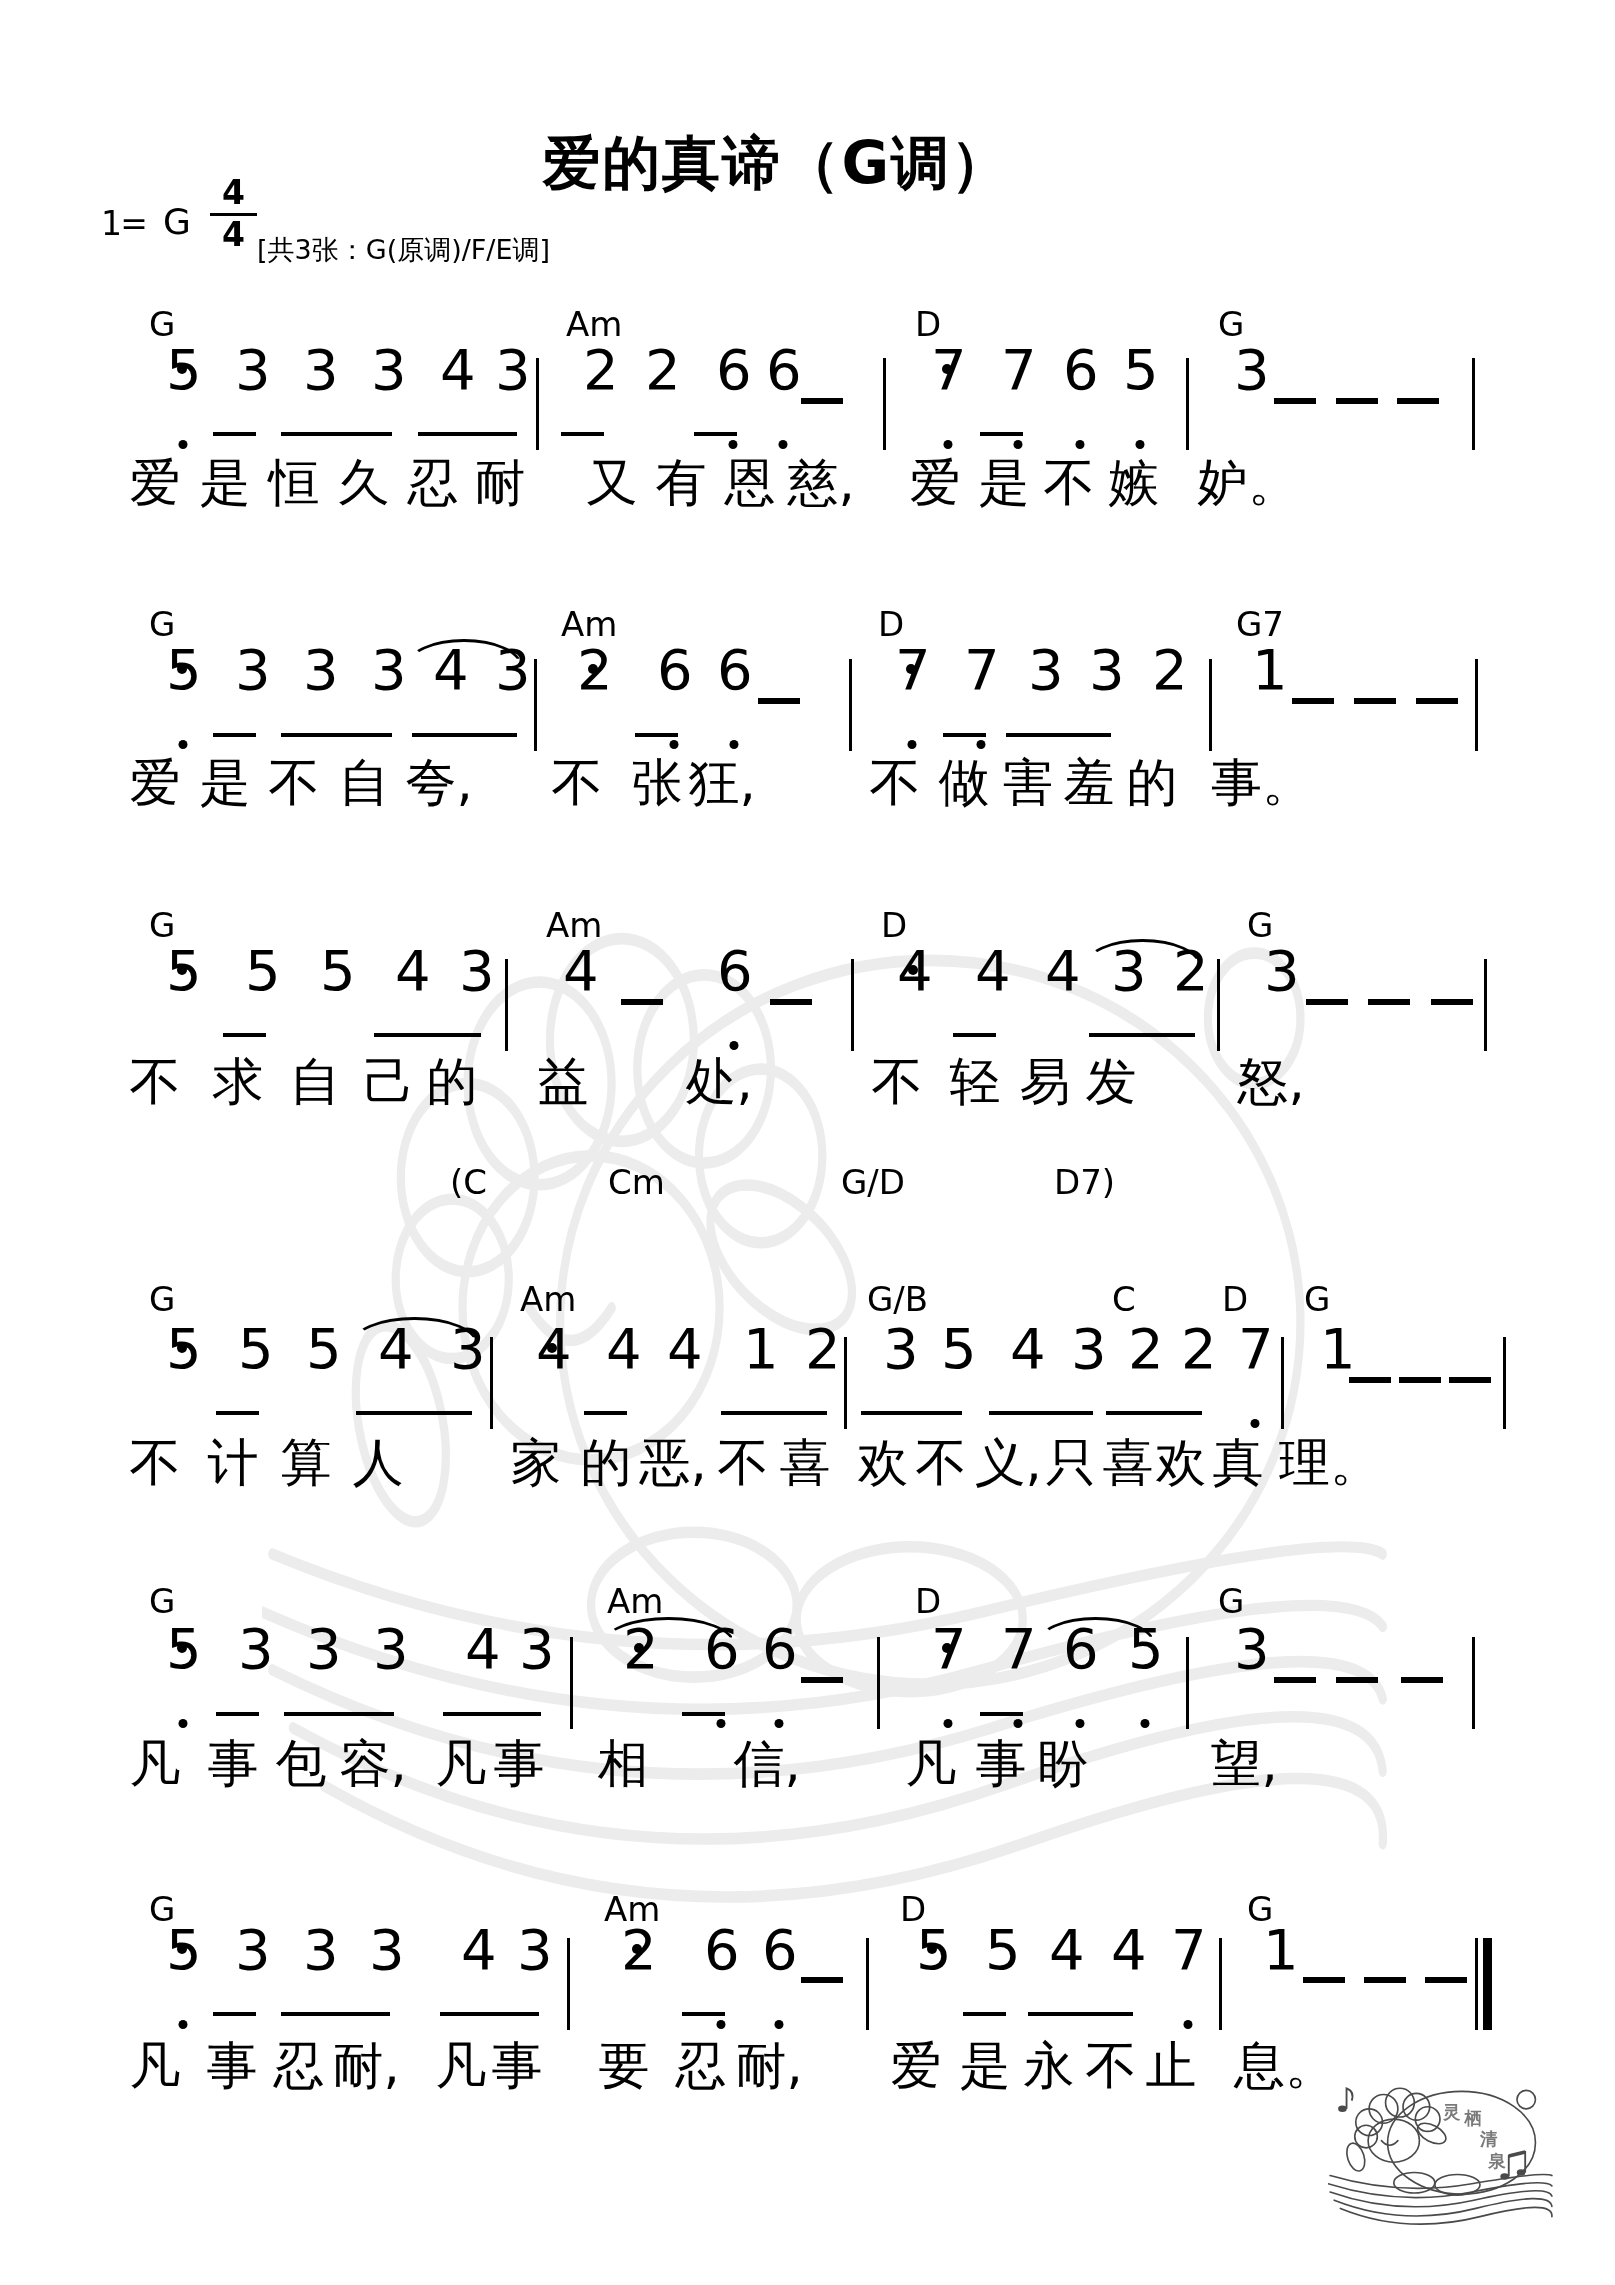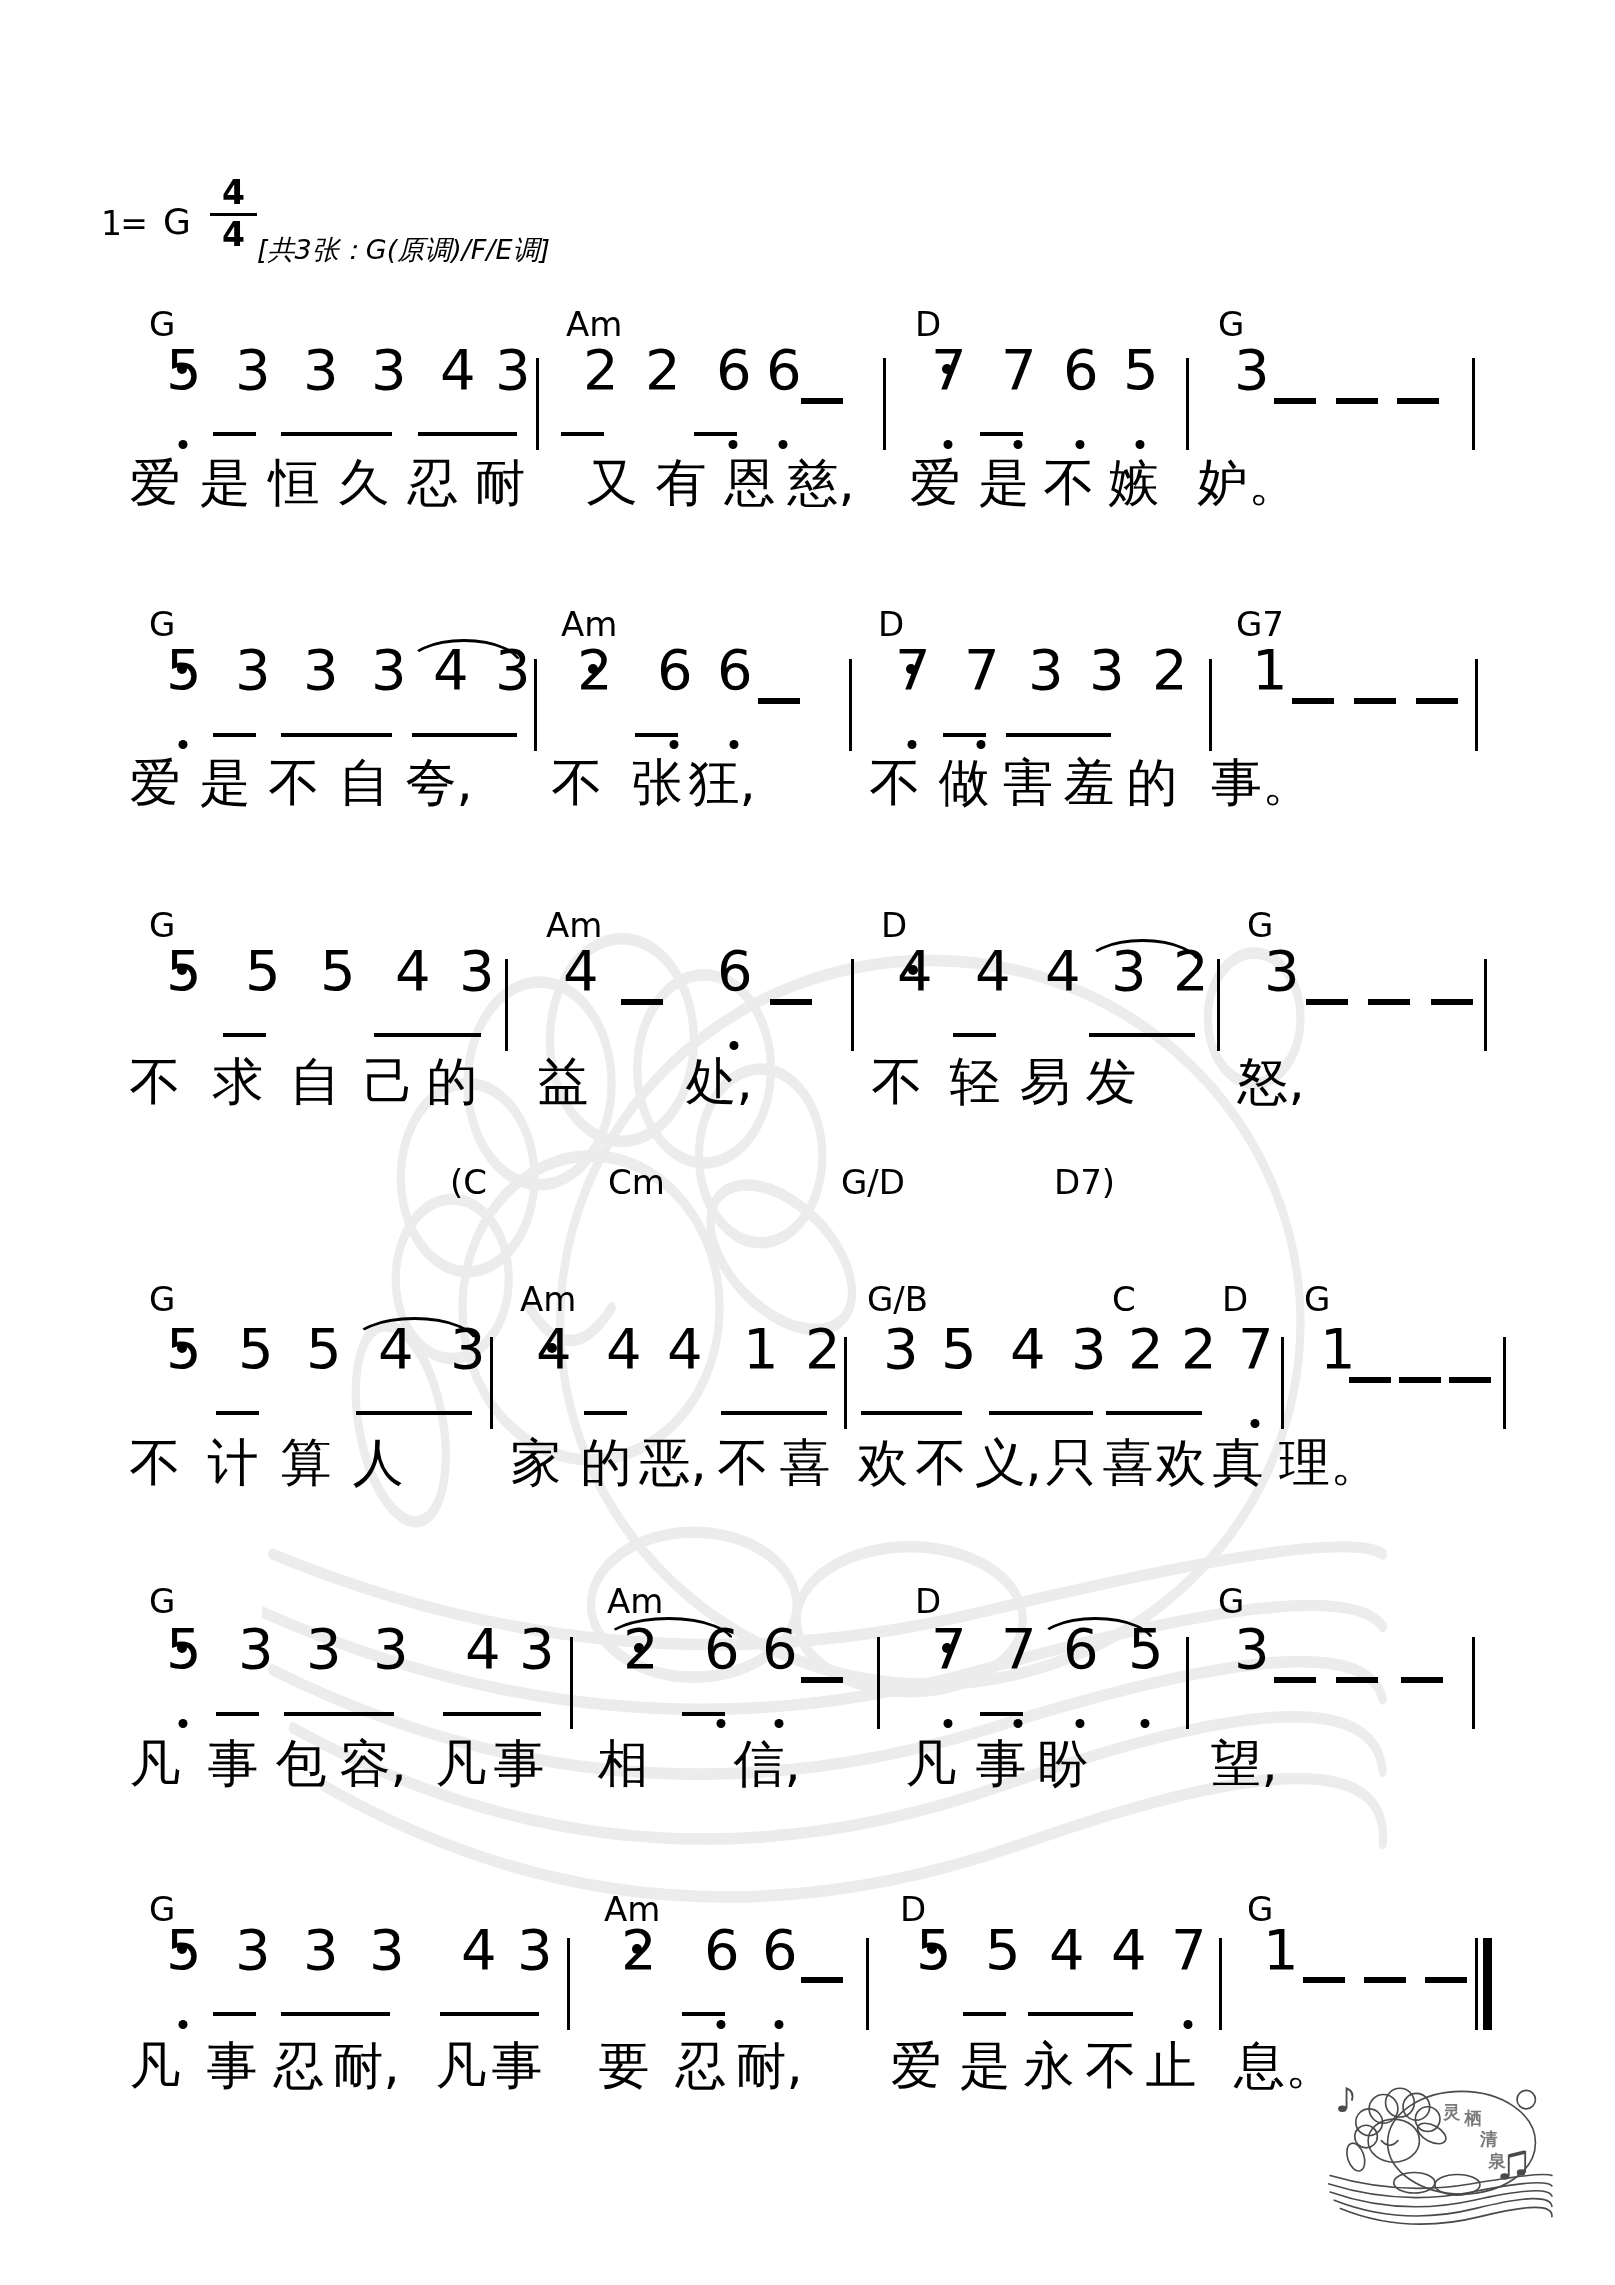--- a/index.html
+++ b/index.html
@@ -7,21 +7,21 @@
         font-family:"DejaVu Sans",sans-serif;color:#000;}
   .wm{position:absolute;left:262px;top:859px;color:#ececec;}
   .title{position:absolute;top:125px;left:0;width:100%;padding-right:63px;box-sizing:border-box;
          text-align:center;font-size:58px;font-weight:bold;letter-spacing:1.8px;}
   .key-prefix{position:absolute;left:101px;top:204px;font-size:33px;letter-spacing:-1.8px;}
   .key-letter{position:absolute;left:163px;top:201px;font-size:36px;}
   .timesig{position:absolute;left:210px;top:175px;width:47px;text-align:center;
            font-size:33px;font-weight:bold;line-height:1.12;}
   .timesig .num{display:block;border-bottom:3.6px solid #000;padding-bottom:0.9px;}
   .timesig .den{display:block;padding-top:0.9px;}
-  .edition{position:absolute;left:257px;top:232px;font-size:27px;font-style:italic;}
+  .edition{position:absolute;left:257px;top:232px;font-size:27px;}
   #score span{position:absolute;}
   .chord{font-size:34px;white-space:nowrap;}
   .note{display:flex;align-items:center;transform:translateX(-50%);
         font-size:56px;line-height:63px;font-family:"DejaVu Sans",sans-serif;}
   .note .adot{display:inline-block;width:10px;height:10px;border-radius:50%;background:#000;margin-left:11px;}
   .note .odot{position:absolute;left:17px;top:71px;width:9px;height:9px;border-radius:50%;
               background:#000;transform:translateX(-50%);}
   .dash{width:42px;height:6.3px;background:#000;transform:translateX(-50%);}
   .under{height:3.6px;background:#000;}
   .slur{box-sizing:border-box;height:27px;border:3.2px solid transparent;border-top-color:#000;
@@ -65,20 +65,21 @@
           <ellipse cx="126" cy="105" rx="22" ry="10"></ellipse>
         </g>
       </symbol>
     </defs>
   </svg>
 
   <svg class="wm" width="1131" height="1086" viewBox="0 0 220 150" preserveAspectRatio="none">
     <use href="#sheep-art"></use>
   </svg>
 
+  <div class="title">爱的真谛（G调）</div>
 
   <span class="key-prefix" style="position:absolute">1=</span>
   <span class="key-letter" style="position:absolute">G</span>
   <span class="timesig" style="position:absolute">
     <span class="num">4</span>
     <span class="den">4</span>
   </span>
   <span class="edition" style="position:absolute">[共3张：G(原调)/F/E调]</span>
 
   <div id="score">

